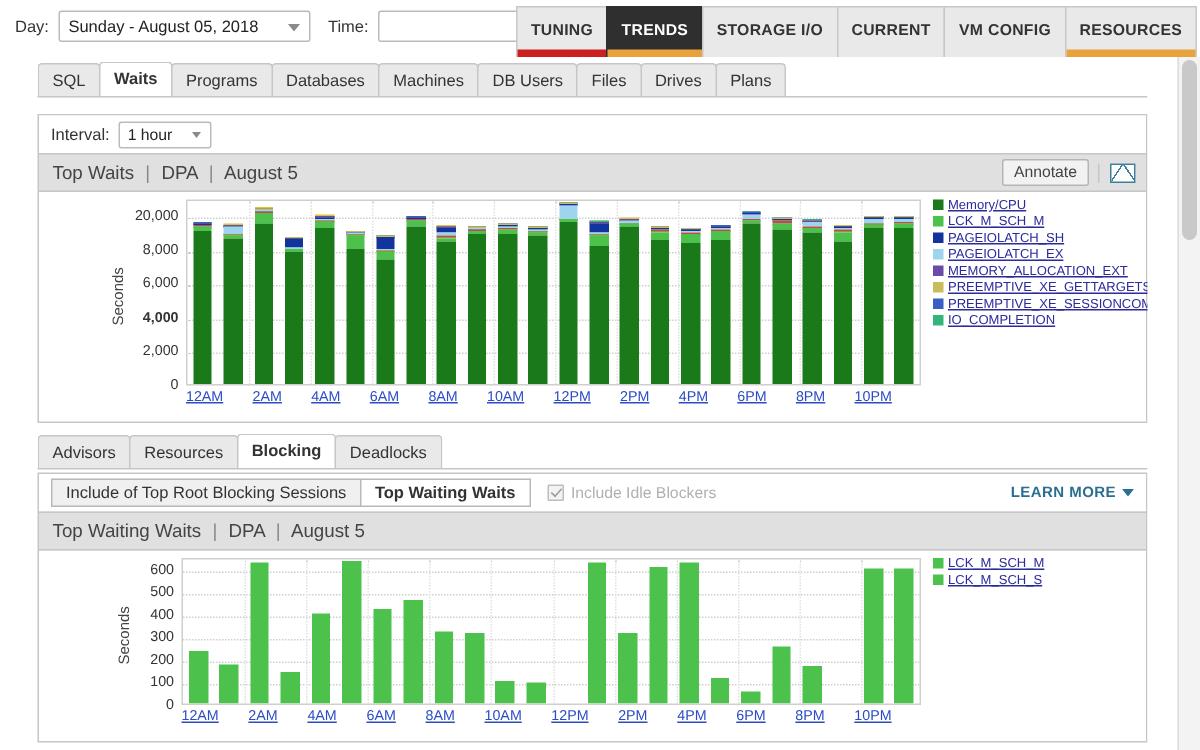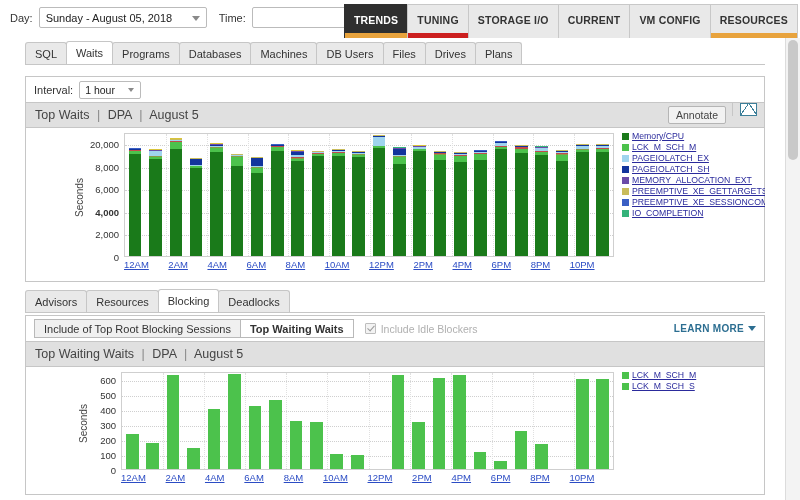--- a/index.html
+++ b/index.html
@@ -81,21 +81,21 @@
     background: #e9e9e9;
     border: 1px solid #c6c6c6;
     border-bottom: none;
     margin-right: -1px;
     padding: 0 9px;
     display: flex; align-items: center;
     font-size: 11px; color: #333;
     border-radius: 3px 3px 0 0;
     cursor: pointer;
   }
-  .subtab.active { background: #fff; font-weight: normal; height: 23px; position: relative; z-index: 2; }
+  .subtab.active { background: #fff; font-weight: bold; height: 23px; position: relative; z-index: 2; }
 
   
   .panel {
     position: absolute;
     background: #fff;
     border: 1px solid #c6c6c6;
   }
   #panel-top { left: 25px; top: 76px; width: 740px; height: 206px; }
 
   .interval-row {
@@ -111,21 +111,21 @@
     position: absolute; left: 0; top: 25px; width: 100%; height: 26px;
     background: #e0e0e0;
     border-top: 1px solid #c6c6c6;
     border-bottom: 1px solid #c6c6c6;
     display: flex; align-items: center;
   }
   .chart-title {
     margin-left: 9px; font-size: 12.5px; color: #444;
   }
   .chart-title .sep { color: #888; margin: 0 4px; }
-  .hdr-right { margin-left: auto; display: flex; align-items: flex-start; height: 100%; }
+  .hdr-right { margin-left: auto; display: flex; align-items: center; height: 100%; }
   .annotate-btn {
     align-self: center;
     border: 1px solid #b5b5b5; background: #f2f2f2;
     padding: 2px 7px; font-size: 10.5px; color: #444;
     border-radius: 2px; cursor: pointer; margin-right: 6px;
   }
   .mail-btn {
     width: 32px; border-left: 1px solid #c6c6c6;
     display: flex; align-items: center; justify-content: center; cursor: pointer;
   }
@@ -265,27 +265,27 @@
         <span class="caret"></span>
       </div>
       <span class="filter-label" style="margin-left:6px;">Time:</span>
       <div class="select-box time">
         <span></span>
         <span class="caret"></span>
       </div>
     </div>
 
     <div class="navtabs" id="navtabs">
+        <div class="navtab">
+          <span>TUNING</span>
+          <span class="underline" style="background: rgb(204, 31, 31);"></span>
+        </div>
         <div class="navtab active">
           <span>TRENDS</span>
           <span class="underline" style="background: rgb(232, 163, 61);"></span>
-        </div>
-        <div class="navtab">
-          <span>TUNING</span>
-          <span class="underline" style="background: rgb(204, 31, 31);"></span>
         </div>
         <div class="navtab">
           <span>STORAGE I/O</span>
         </div>
         <div class="navtab">
           <span>CURRENT</span>
         </div>
         <div class="navtab">
           <span>VM CONFIG</span>
         </div>
@@ -794,26 +794,26 @@
         <div class="legend" style="left: 596px; top: 2px;">
           <div class="legend-item">
             <span class="swatch" style="background: rgb(26, 122, 26);"></span>
             <span class="legend-text">Memory/CPU</span>
           </div>
           <div class="legend-item">
             <span class="swatch" style="background: rgb(76, 194, 76);"></span>
             <span class="legend-text">LCK_M_SCH_M</span>
           </div>
           <div class="legend-item">
+            <span class="swatch" style="background: rgb(18, 52, 156);"></span>
+            <span class="legend-text">PAGEIOLATCH_SH</span>
+          </div>
+          <div class="legend-item">
             <span class="swatch" style="background: rgb(159, 212, 238);"></span>
             <span class="legend-text">PAGEIOLATCH_EX</span>
-          </div>
-          <div class="legend-item">
-            <span class="swatch" style="background: rgb(18, 52, 156);"></span>
-            <span class="legend-text">PAGEIOLATCH_SH</span>
           </div>
           <div class="legend-item">
             <span class="swatch" style="background: rgb(107, 75, 168);"></span>
             <span class="legend-text">MEMORY_ALLOCATION_EXT</span>
           </div>
           <div class="legend-item">
             <span class="swatch" style="background: rgb(201, 188, 91);"></span>
             <span class="legend-text">PREEMPTIVE_XE_GETTARGETSTA</span>
           </div>
           <div class="legend-item">

